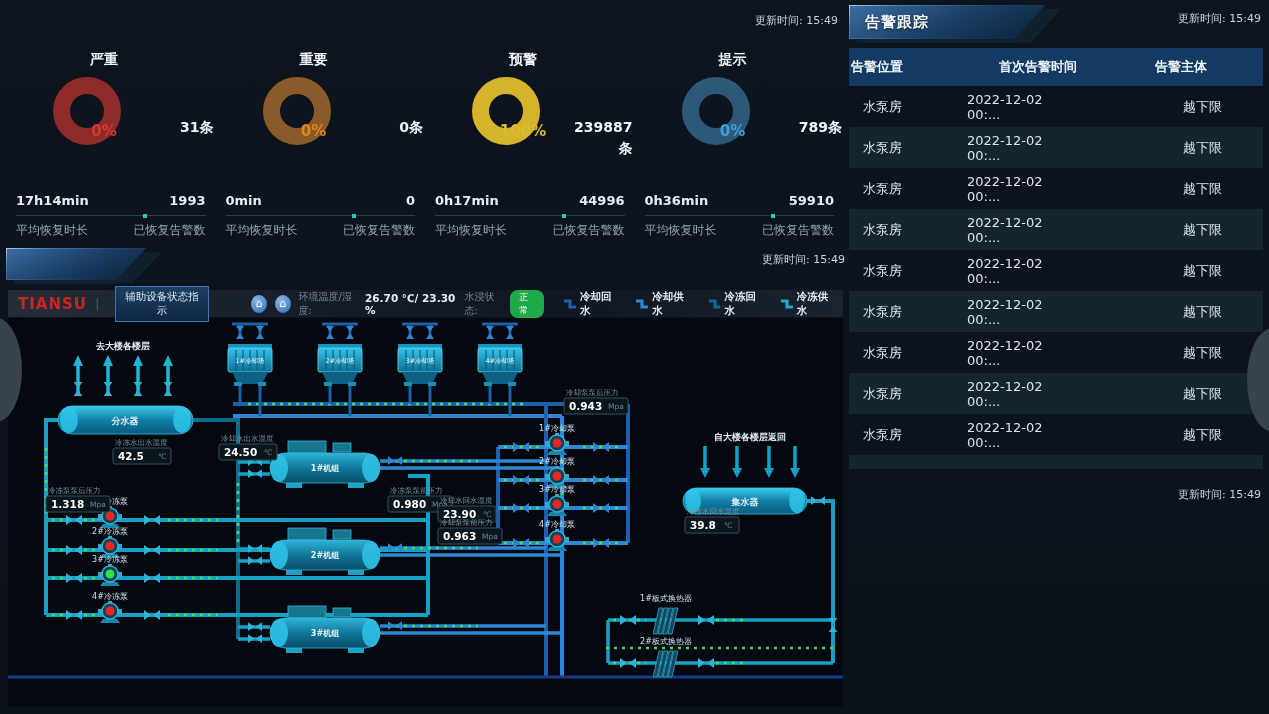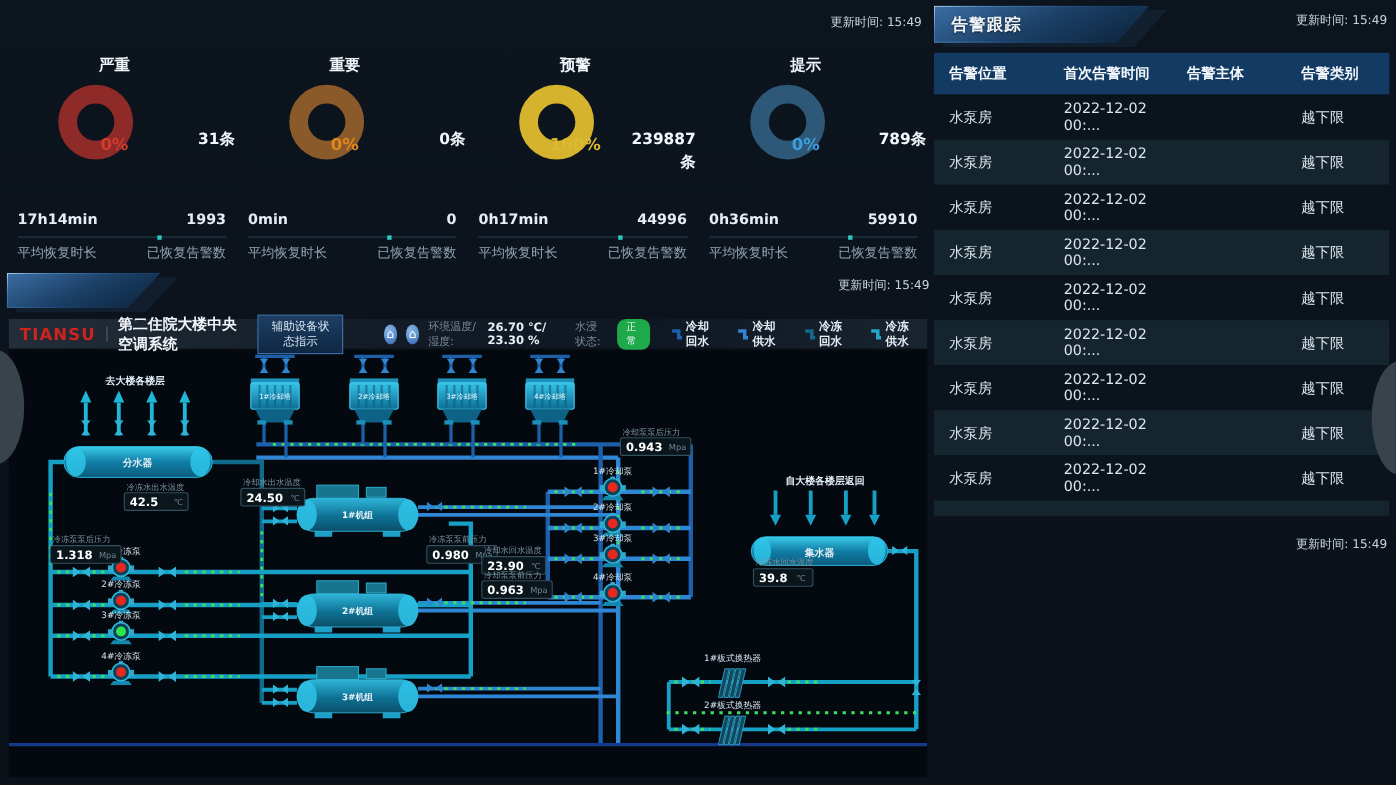--- a/index.html
+++ b/index.html
@@ -38,22 +38,22 @@
   .g-val-right { position:absolute; right:10px; top:150px; font-size:13px; font-weight:bold; }
   .g-divider { position:absolute; left:10px; right:10px; top:172px; height:1px; background:#24404e; }
   .g-divider i { position:absolute; left:67%; top:-1px; width:4px; height:4px; background:#2fc8c0; }
   .g-lab-left { position:absolute; left:10px; top:179px; font-size:12px; color:#90a4b0;font-family:Liberation Mono, monospace; }
   .g-lab-right { position:absolute; right:10px; top:179px; font-size:12px; color:#90a4b0;font-family:Liberation Serif, serif; }
 
   
   #alarm-track { position:absolute; left:849px; top:5px; width:414px; }
   .atable { position:absolute; left:0; top:43px; width:414px; }
   .thead { display:grid; grid-template-columns:104px 112px 104px 94px; height:38px;
-    background:#123a63; align-items:center; padding-left:14px;
-    font-size:13px; font-weight:bold; color:#f2f7fb; }
+    background:#123a63; align-items:center; padding-left:2px;
+    font-size:13px; font-weight:bold; color:#f2f7fb;gap:44px; }
   .trow { display:grid; grid-template-columns:104px 112px 104px 94px; height:41px;
     align-items:center; padding-left:14px; font-size:13px; color:#dde6ee; background:#0b141c; }
   .trow.alt { background:#15252d; }
   .t-strip { height:14px; background:#15252d; }
 
   
   #equip-panel { position:absolute; left:849px; top:481px; width:414px; height:228px; }
 
   
   #scada { position:absolute; left:8px; top:290px; width:835px; height:416px; background:#04090f; }
@@ -155,21 +155,20 @@
   <div class="tab" style="left:6px;top:248px;width:140px;height:32px">
     <div class="tab-echo"></div>
       <div class="tab-bg"></div>
   </div>
   <div class="update-time" style="left:762px;top:252px">更新时间: 15:49</div>
 
   <section id="scada">
     <div id="scada-bar">
       <span class="logo">TIANSU</span>
       <span class="bar-sep">|</span>
-      <span class="scada-title">第二住院大楼中央空调系统</span>
       <button class="aux-btn">辅助设备状态指示</button>
       <div style="width:30px"></div>
       <div class="round-icon">⌂</div>
       <div class="round-icon">⌂</div>
       <span class="env-label">环境温度/湿度:</span>
       <span class="env-value">26.70 ℃/ 23.30 %</span>
       <span class="water-label">水浸状态:</span>
       <span class="water-pill">正常</span>
       <div class="legend-item">
         <svg width="16" height="12">

